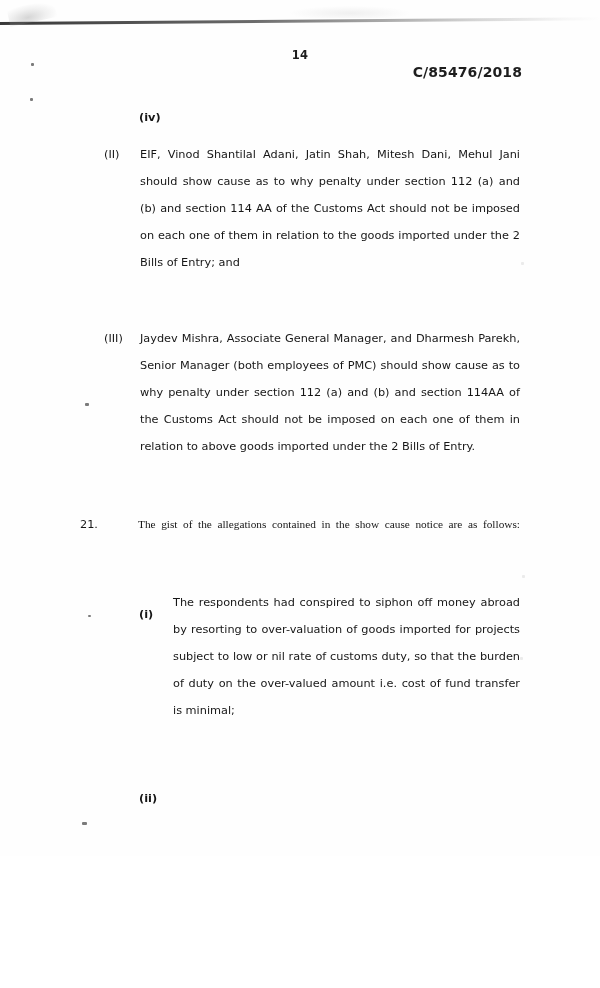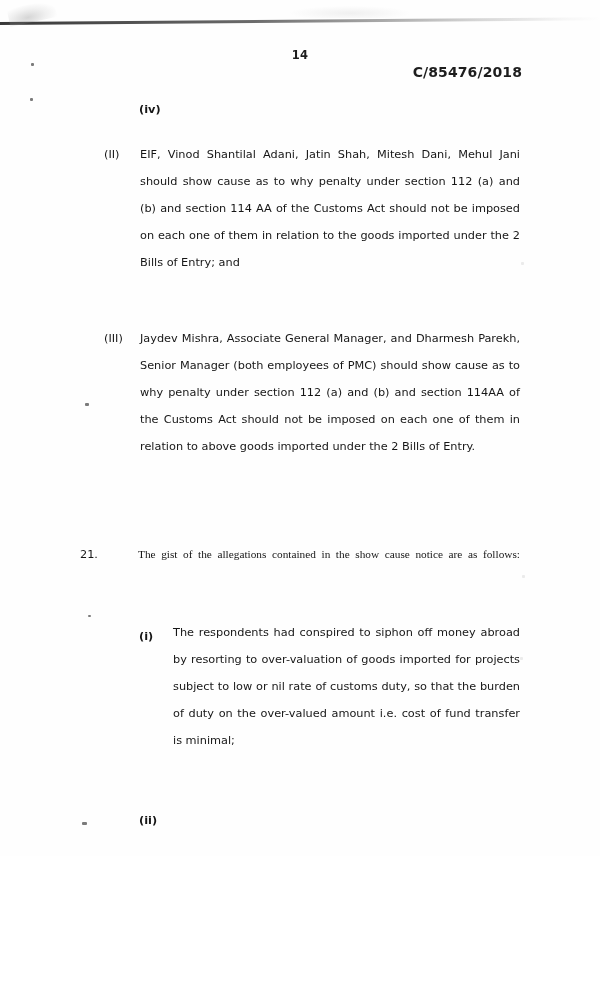--- a/index.html
+++ b/index.html
@@ -105,21 +105,21 @@
     margin-bottom: 12px;
   }
   
   .lvl-a {
     margin-left: 173px;
     margin-right: 80px;
   }
   .lvl-a .marker {
     position: absolute;
     left: -34px;
-    top: 4px;
+    top: 12px;
     font-weight: bold;
     text-align: left;
   }
   
   .lvl-b {
     margin-left: 140px;
     margin-right: 80px;
   }
   .lvl-b .marker {
     position: absolute;
@@ -129,21 +129,20 @@
   }
   
   .lvl-c {
     margin-left: 80px;
     margin-right: 80px;
     text-indent: 0;
   }
   .lvl-c .marker {
     display: inline-block;
     width: 58px;
-    margin-top: 30px;
   }
   .para .txt {
     display: block;
   }
   .para.lvl-c .txt {
     display: inline;
     font-family: Liberation Serif, serif;
   }
   
   .para::after {

